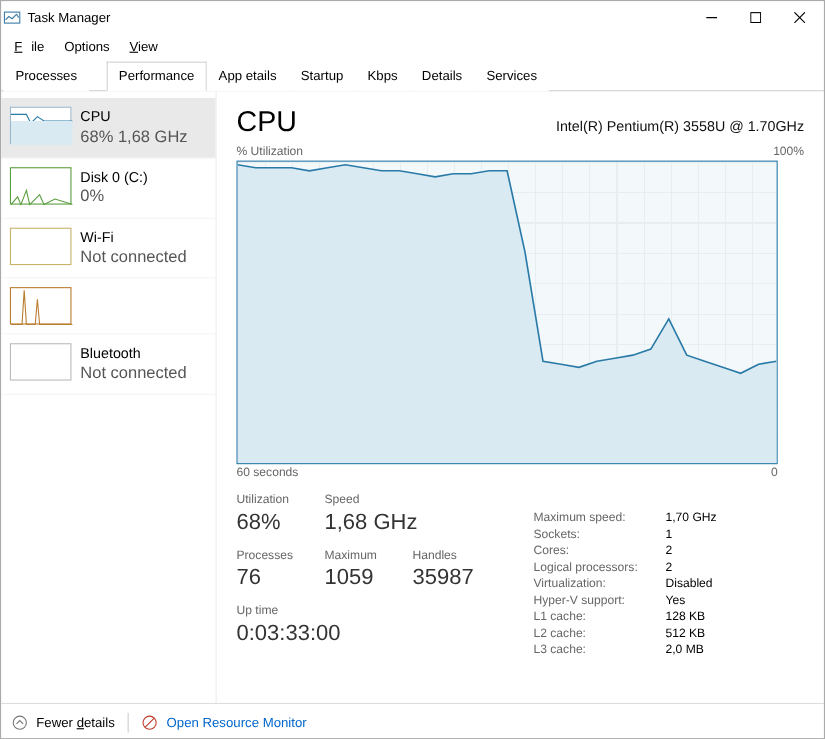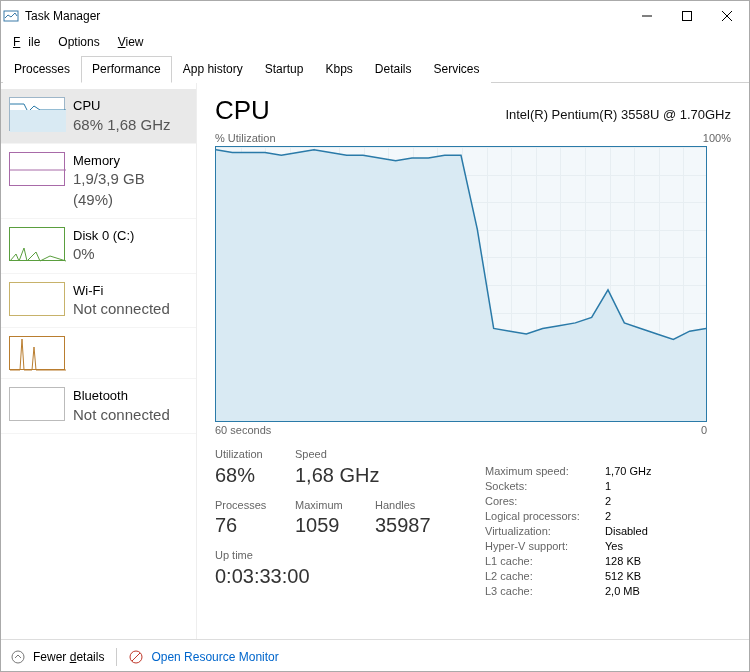--- a/index.html
+++ b/index.html
@@ -49,20 +49,21 @@
     border: 1px solid transparent;
     border-bottom: none;
     position: relative;
     top: 1px;
     background: #fff;
   }
   .tab.active {
     border-color: #d0d0d0;
     border-bottom: 1px solid #fff;
     background: #fff;
+    margin-left: 16px;
   }
   
   .content {
     display: flex;
     height: 556px;
   }
   
   .sidebar {
     width: 196px;
     border-right: 1px solid #eee;
@@ -179,51 +180,40 @@
 
 <div class="menubar">
   <span><u>F</u><span></span>ile</span>
   <span>Options</span>
   <span><u>V</u>iew</span>
 </div>
 
 <div class="tabs">
   <div class="tab">Processes</div>
   <div class="tab active">Performance</div>
-  <div class="tab">App history</div>
+  <div class="tab">App etails</div>
   <div class="tab">Startup</div>
   <div class="tab">Kbps</div>
   <div class="tab">Details</div>
   <div class="tab">Services</div>
 </div>
 
 <div class="content">
 
   <div class="sidebar">
     <div class="side-item selected">
       <div class="thumb">
         <svg viewBox="0 0 56 34" width="56" height="34">
             <polyline points="0,6 14,6 18,14 24,8 30,12 56,12" fill="none" stroke="#2a7aa8"></polyline>
             <rect x="0" y="12" width="56" height="22" fill="#d9eaf3"></rect>
           </svg>
       </div>
       <div class="side-texts">
         <span class="side-title">CPU</span>
         <span class="side-sub">68%  1,68 GHz</span>
-      </div>
-    </div>
-    <div class="side-item">
-      <div class="thumb" style="border-color:#a86aa8">
-        <svg viewBox="0 0 56 34" width="56" height="34">
-            <line x1="0" y1="17" x2="56" y2="17" stroke="#a86aa8"></line>
-          </svg>
-      </div>
-      <div class="side-texts">
-        <span class="side-title">Memory</span>
-        <span class="side-sub">1,9/3,9 GB (49%)</span>
       </div>
     </div>
     <div class="side-item">
       <div class="thumb" style="border-color:#5a9e3e">
         <svg viewBox="0 0 56 34" width="56" height="34">
             <polyline points="0,33 6,26 9,33 14,20 17,33 26,24 30,33 40,28 56,33" fill="none" stroke="#5a9e3e"></polyline>
           </svg>
       </div>
       <div class="side-texts">
         <span class="side-title">Disk 0 (C:)</span>

